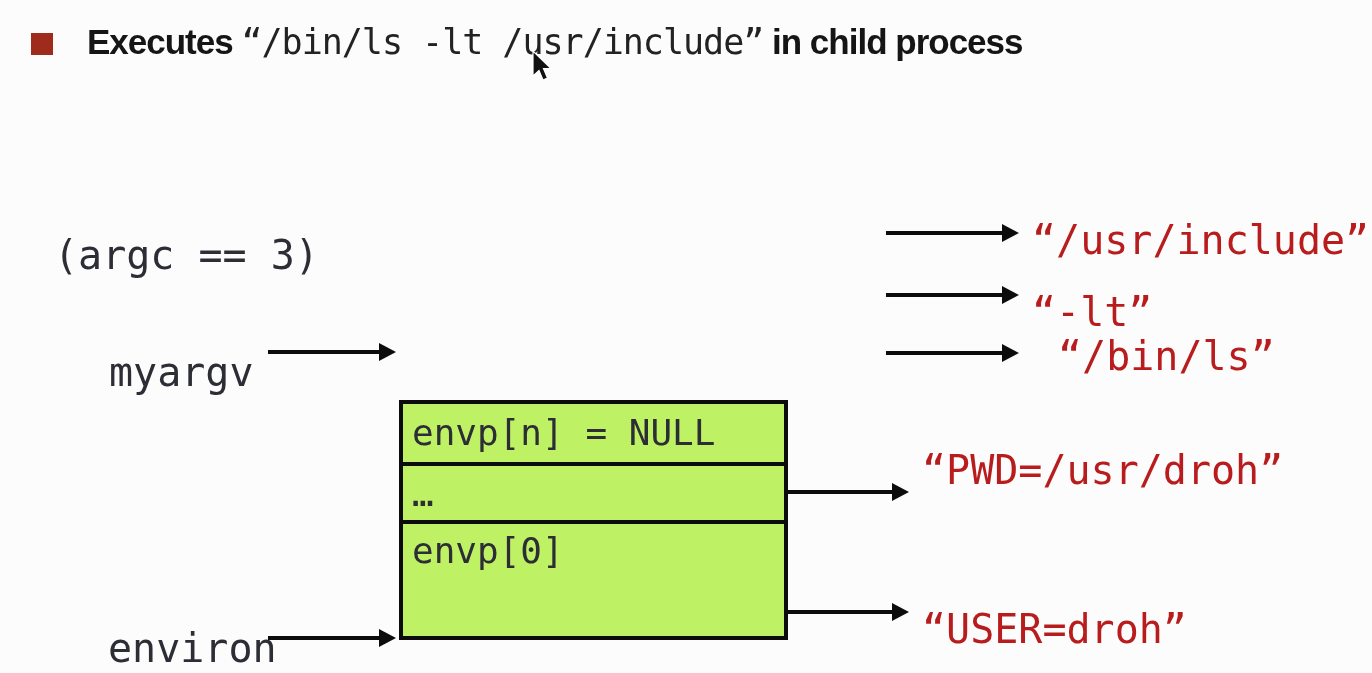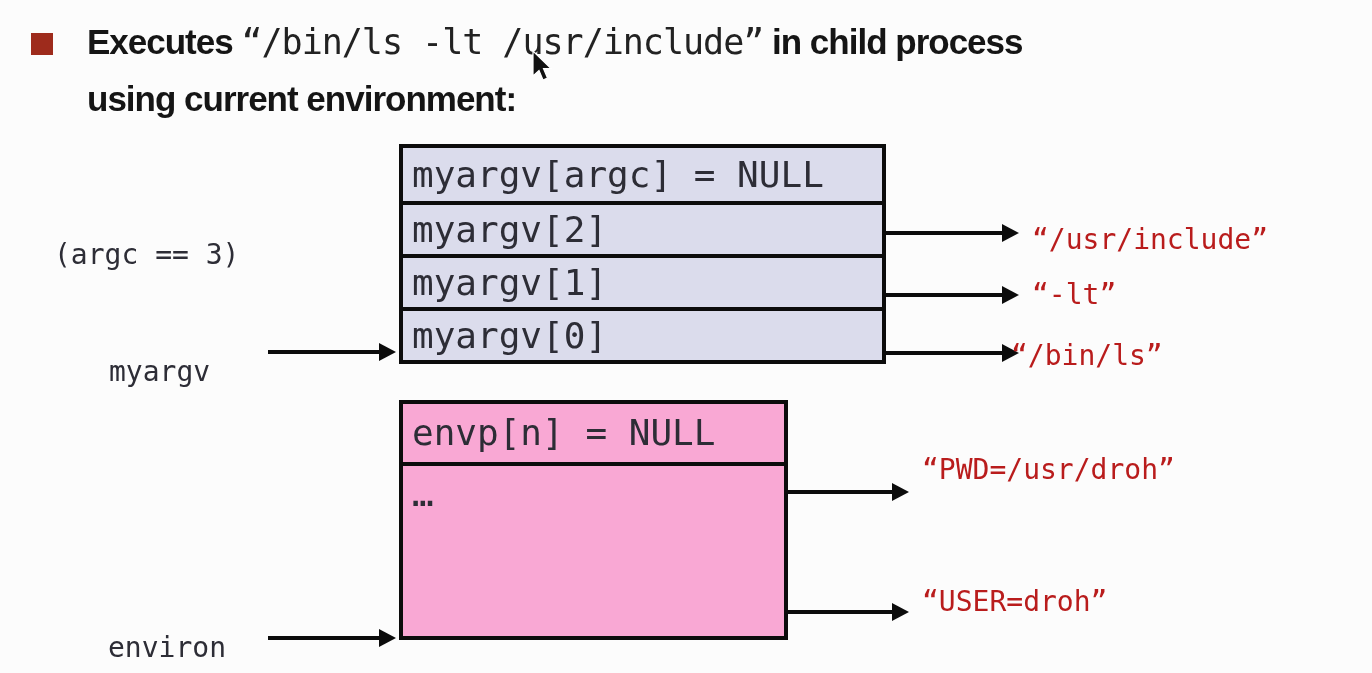--- a/index.html
+++ b/index.html
@@ -30,80 +30,68 @@
   .trow + .trow{border-top:4px solid #0c0c0c;}
   .trow.dots{align-items:flex-end;padding-bottom:8px;}
   
   .arrow{position:absolute;height:4px;background:#0c0c0c;}
   .arrow::after{
     content:"";position:absolute;right:-16px;top:-7px;width:0;height:0;
     border-left:17px solid #0c0c0c;border-top:9px solid transparent;border-bottom:9px solid transparent;
   }
   
   .mlabel{
-    position:absolute;font-family:"DejaVu Sans Mono",monospace;font-size:28px;
+    position:absolute;font-family:"DejaVu Sans Mono",monospace;font-size:40px;
     color:#2d2d36;transform:translateY(-50%);white-space:nowrap;line-height:1;
   }
   .strval{color:#b91c1c;}
   .cursor{position:absolute;left:531px;top:50px;}
 </style>
 </head>
 <body>
 
 <div style="position:absolute;inset:0;text-decoration:underline;">
 
   <div class="bullet" style="background-color: rgb(158, 43, 28);"></div>
 
   <div class="title-line l1">
     <span class="tb">Executes </span><span class="code">“/bin/ls -lt /usr/include”</span><span class="tb"> in child process</span>
   </div>
-  <div class="title-line l2 tb">using current environment:</div>
 
   <svg class="cursor" width="24" height="34" viewBox="0 0 24 34">
     <path d="M2 1 L2 26 L8 20.5 L12 30 L16.5 28 L12.5 18.5 L20 18.5 Z" fill="#111" stroke="#ffffff" stroke-width="1.2"></path>
   </svg>
 
   <div class="mlabel" style="left:54px;top:255px;">(argc == 3)</div>
   <div class="mlabel" style="left:109px;top:364px;margin-top:8px;">myargv</div>
   <div class="arrow" style="left:268px;top:350px;width:112px;"></div>
 
-  <div class="box argv-box" style="background-color: rgb(219, 220, 236);">
-    <div class="trow">
-      <span>myargv[argc] = NULL</span>
-    </div>
-    <div class="trow">
-      <span>myargv[2]</span>
-    </div>
-    <div class="trow">
-      <span>myargv[1]</span>
-    </div>
-    <div class="trow">
-      <span>myargv[0]</span>
-    </div>
-  </div>
 
   <div class="arrow" style="left:886px;top:231px;width:117px;"></div>
   <div class="arrow" style="left:886px;top:293px;width:117px;"></div>
   <div class="arrow" style="left:886px;top:351px;width:117px;"></div>
 
   <div class="mlabel strval" style="left:1032px;top:240px;">“/usr/include”</div>
-  <div class="mlabel strval" style="left:1032px;top:295px;">“-lt”</div>
-  <div class="mlabel strval" style="left:1011px;top:356px;">“/bin/ls”</div>
+  <div class="mlabel strval" style="left:1032px;top:312px;">“-lt”</div>
+  <div class="mlabel strval" style="left:1058px;top:356px;">“/bin/ls”</div>
 
   <div class="mlabel" style="left:100px;top:648px;margin-left:8px;">environ</div>
   <div class="arrow" style="left:268px;top:636px;width:112px;"></div>
 
-  <div class="box env-box" style="background-color: #f9a8d4;">
+  <div class="box env-box" style="background-color: #bef264;">
     <div class="trow">
       <span>envp[n] = NULL</span>
     </div>
     <div class="trow dots">
       <span>…</span>
+    </div>
+    <div class="trow">
+      <span>envp[0]</span>
     </div>
   </div>
 
   <div class="arrow" style="left:788px;top:490px;width:105px;"></div>
   <div class="arrow" style="left:788px;top:610px;width:105px;"></div>
 
   <div class="mlabel strval" style="left:922px;top:470px;text-align:center;">“PWD=/usr/droh”</div>
-  <div class="mlabel strval" style="left:922px;top:602px;text-align:center;">“USER=droh”</div>
+  <div class="mlabel strval" style="left:922px;top:629px;text-align:center;">“USER=droh”</div>
 
 </div>
 
 </body></html>

